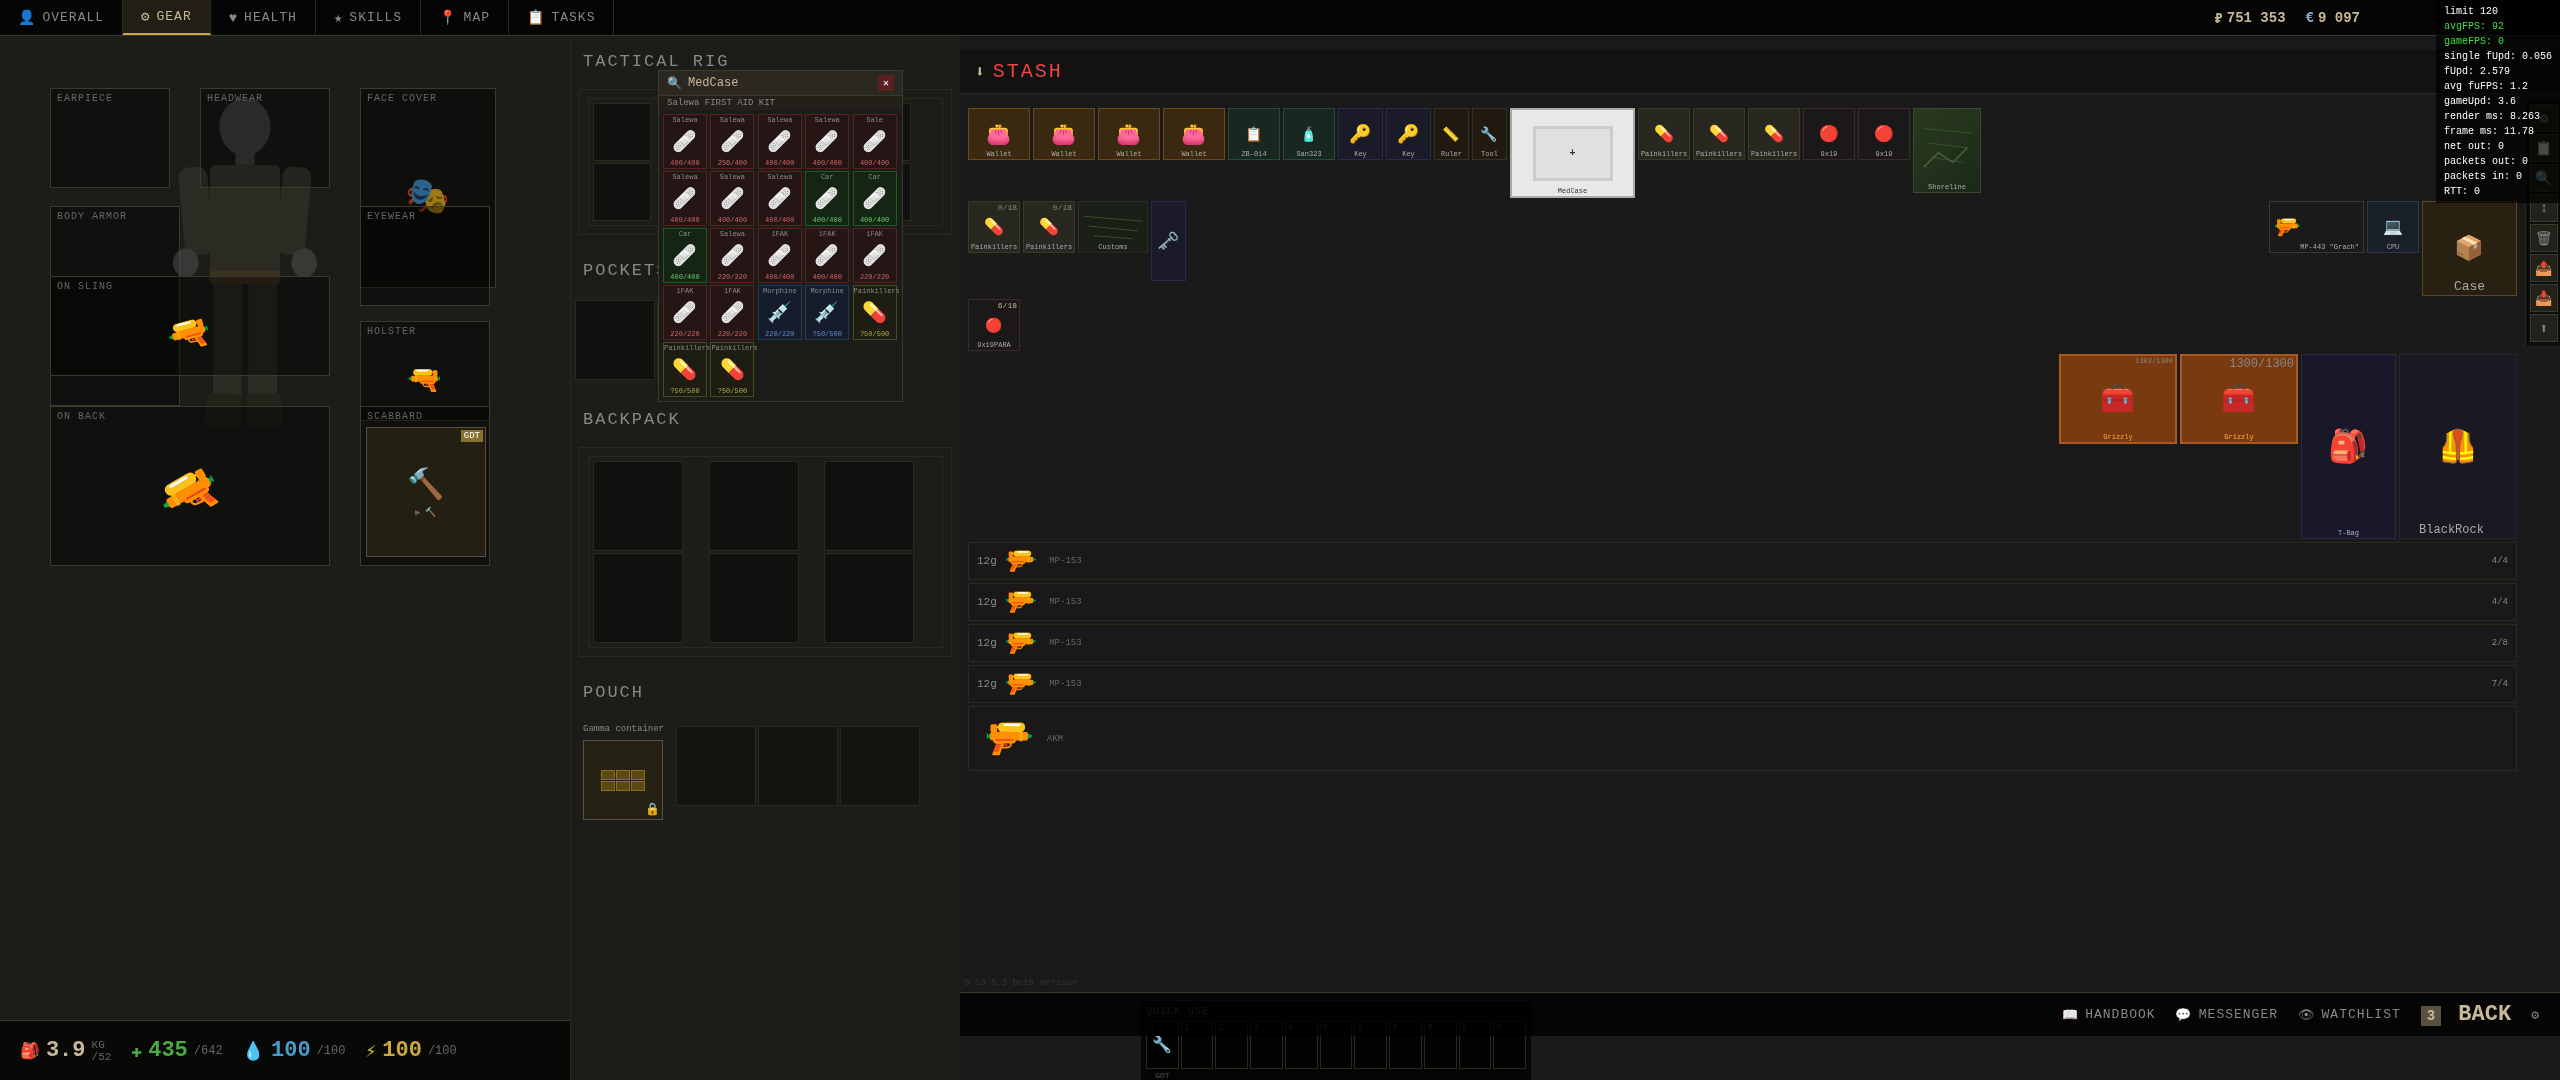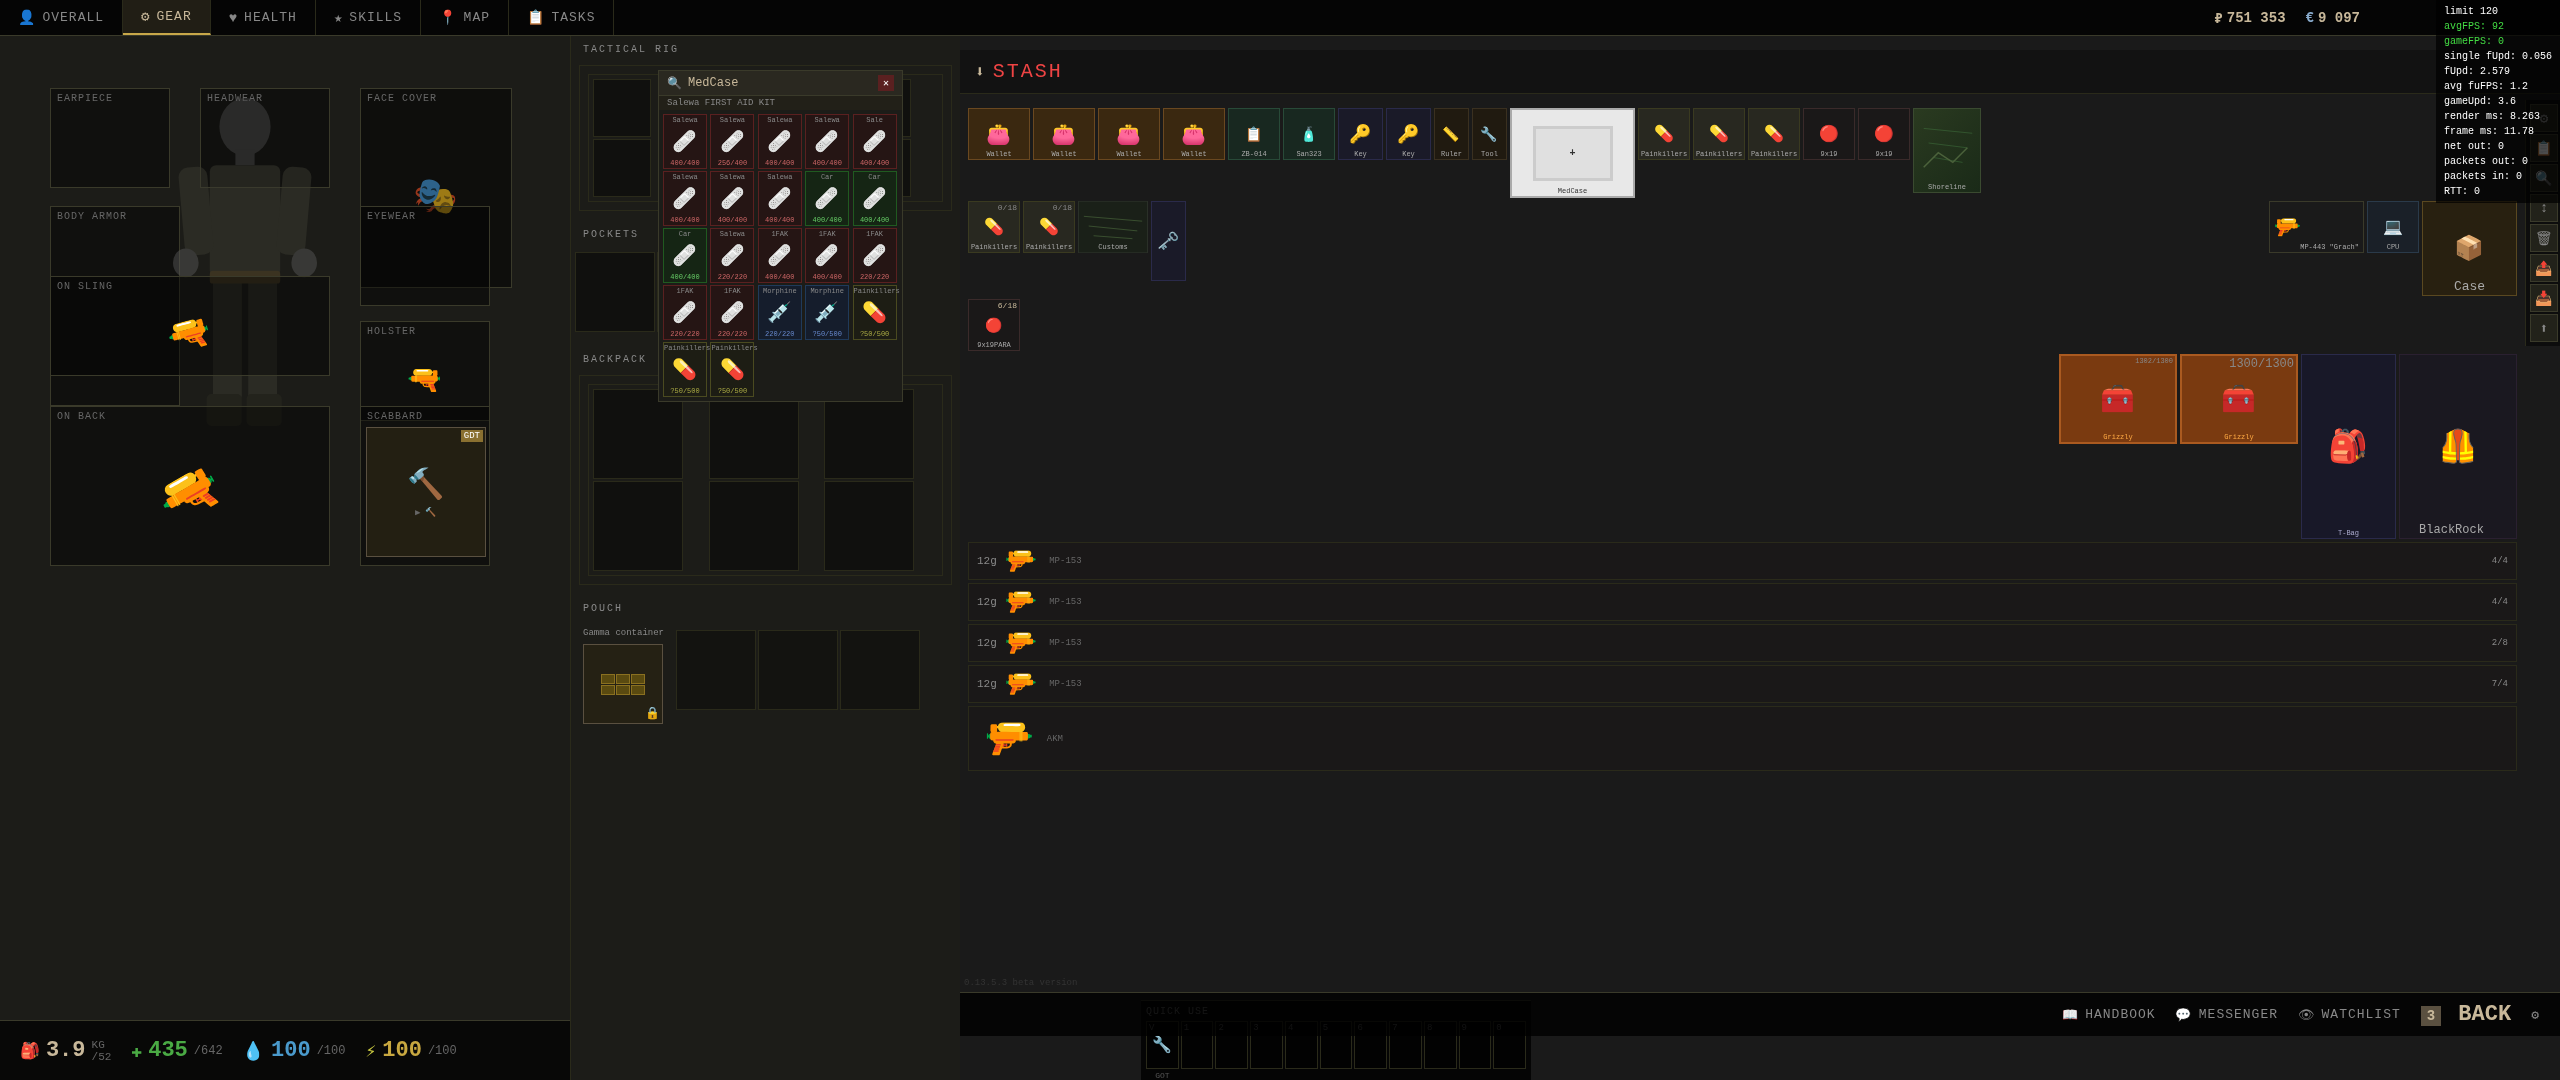--- a/index.html
+++ b/index.html
@@ -71,21 +71,21 @@
       font-size: 10px;
       color: #666;
       text-transform: uppercase;
       letter-spacing: 1px;
       padding: 4px 6px;
     }
 
     
     .slot-earpiece { top: 52px; left: 50px; width: 120px; height: 100px; }
     .slot-headwear { top: 52px; left: 200px; width: 130px; height: 100px; }
-    .slot-face-cover { top: 52px; left: 360px; width: 152px; height: 200px; background: rgba(0,0,0,0.5); }
+    .slot-face-cover { top: 52px; left: 360px; width: 136px; height: 200px; background: rgba(0,0,0,0.5); }
     .slot-body-armor { top: 170px; left: 50px; width: 130px; height: 200px; }
     .slot-eyewear { top: 170px; left: 360px; width: 130px; height: 100px; }
     .slot-on-sling { top: 240px; left: 50px; width: 280px; height: 100px; }
     .slot-holster { top: 285px; left: 360px; width: 130px; height: 100px; }
     .slot-on-back { top: 370px; left: 50px; width: 280px; height: 160px; }
     .slot-scabbard { top: 370px; left: 360px; width: 130px; height: 160px; }
 
     .scabbard-item {
       position: absolute;
       top: 20px;
@@ -141,25 +141,25 @@
     .middle-panel {
       position: absolute;
       top: 36px;
       left: 570px;
       width: 390px;
       height: 1044px;
       background: #1c1c18;
       border-left: 1px solid #2a2a1a;
     }
     .panel-title {
-      font-size: 10px;
+      font-size: 17px;
       color: #888;
       text-transform: uppercase;
       letter-spacing: 2px;
-      padding: 8px 12px;
+      padding: 16px 12px;
     }
     .rig-grid {
       display: grid;
       grid-template-columns: repeat(4, 1fr);
       gap: 2px;
       padding: 4px;
       margin: 4px;
       border: 1px solid #2a2a1a;
     }
     .rig-cell {

